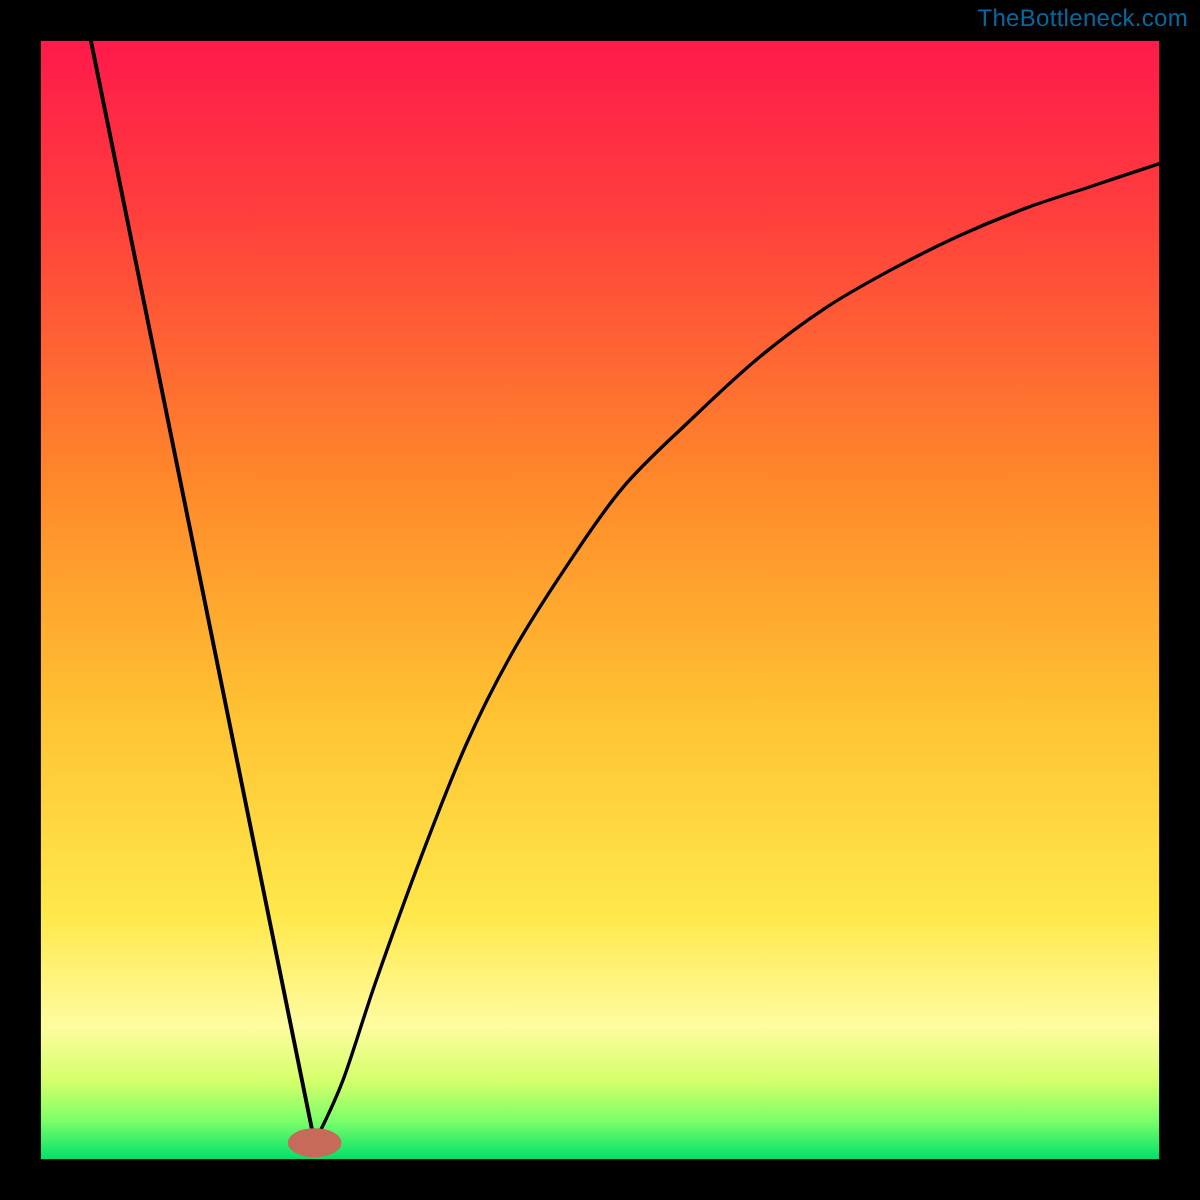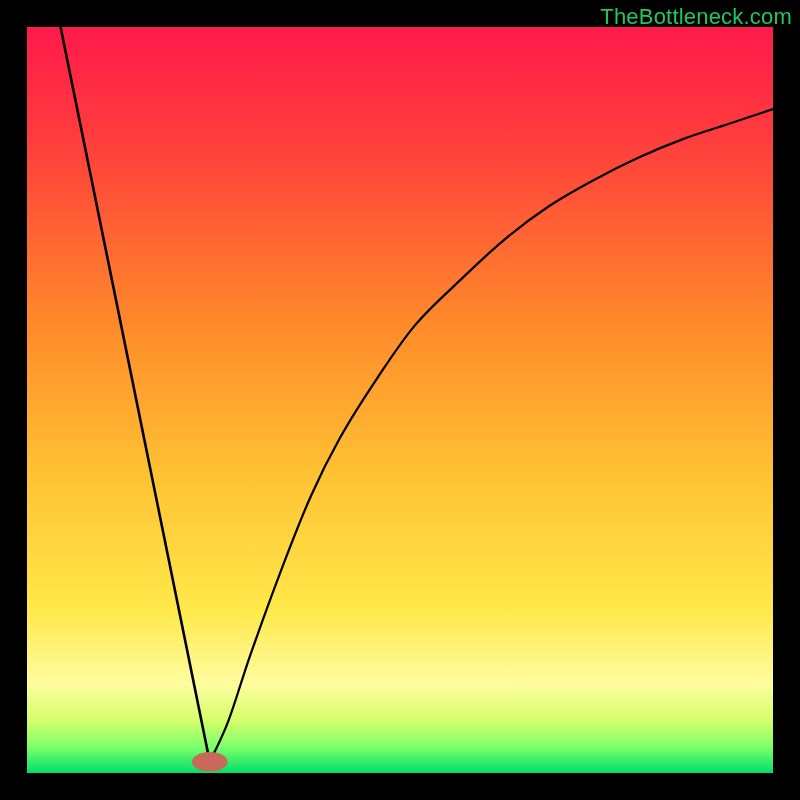--- a/index.html
+++ b/index.html
@@ -23,22 +23,22 @@
     left: 27px;
     top: 27px;
     width: 746px;
     height: 746px;
     overflow: hidden;
   }
   .watermark {
     position: absolute;
     top: 4px;
     right: 8px;
-    color: #22c55e;
-    font-size: 22px;
+    color: #0369a1;
+    font-size: 16px;
     font-weight: 500;
     letter-spacing: 0.2px;
     user-select: none;
   }
   svg { display: block; }
 </style>
 </head>
 <body>
 
 <div class="frame">

